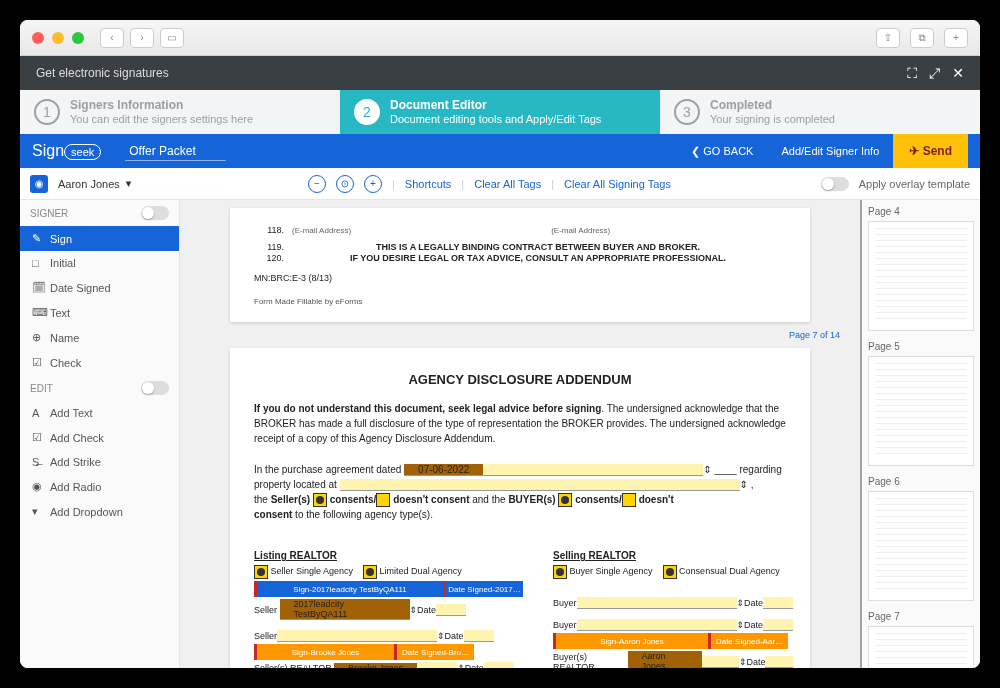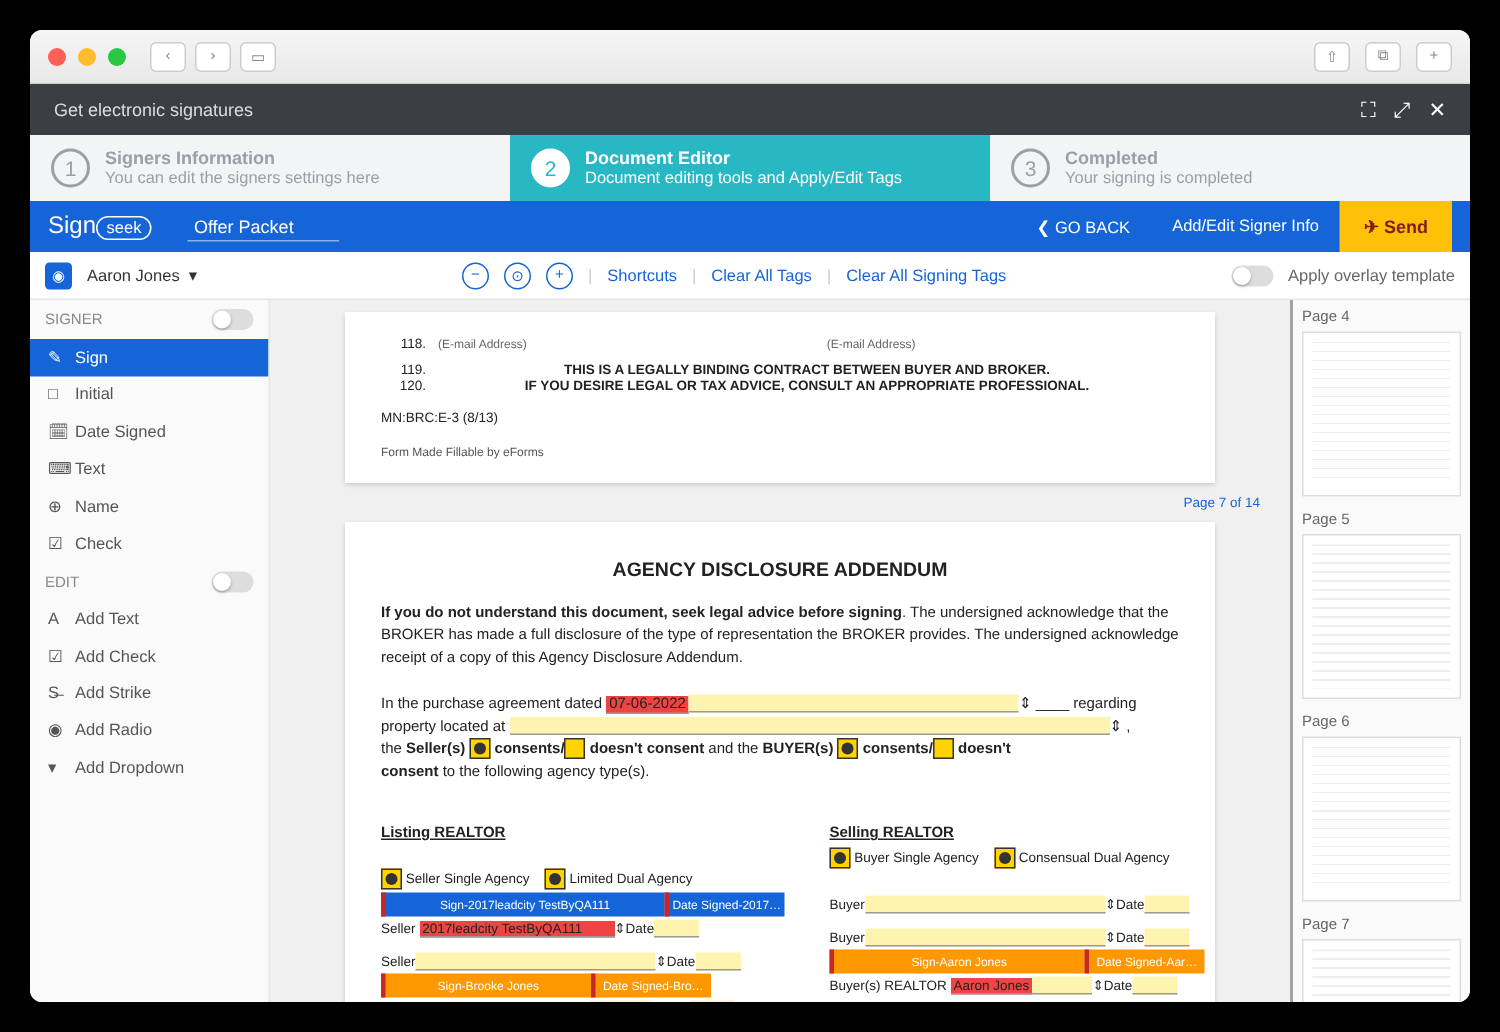--- a/index.html
+++ b/index.html
@@ -48,21 +48,21 @@
 .sb-ico { width: 12px; display: inline-block; }
 .docarea { flex: 1; background: #f0f0f0; overflow-y: auto; padding: 0 10px 10px; }
 .page { background: #fff; margin: 8px auto; width: 580px; padding: 16px 24px; font-size: 10px; color: #222; box-shadow: 0 1px 3px rgba(0,0,0,0.15); }
 .line-num { display: inline-block; width: 30px; text-align: right; margin-right: 8px; font-size: 9px; }
 .email-lbl { font-size: 8px; color: #666; }
 .bind-ctr { text-align: center; font-weight: bold; font-size: 9px; }
 .form-ftr { font-size: 8px; color: #555; margin-top: 14px; }
 .page-ind { text-align: right; font-size: 9px; color: #1565d8; margin: 4px 10px 0 0; }
 .h1 { text-align: center; font-weight: bold; font-size: 13px; margin: 8px 0 14px; }
 .body-txt { font-size: 10px; line-height: 1.5; }
-.hl { background: #ef4444; padding: 0 2px; border-bottom: 1px solid #999; }
+.hl { background: #a16207; padding: 0 14px; border-bottom: 1px solid #999; }
 .fld { display: inline-block; background: #fff3b0; border-bottom: 1px solid #999; height: 12px; vertical-align: middle; }
 .radio { display: inline-block; width: 14px; height: 14px; background: #ffd400; border: 1px solid #333; vertical-align: middle; position: relative; }
 .radio::after { content: ''; width: 8px; height: 8px; background: #333; border-radius: 50%; position: absolute; top: 2px; left: 2px; }
 .radio.empty::after { display: none; }
 .sec-hdr { font-weight: bold; text-decoration: underline; font-size: 10px; margin-top: 14px; }
 .cols { display: flex; gap: 30px; margin-top: 14px; justify-content: space-between; }
 .col { flex: 1; font-size: 9px; }
 .tag { display: inline-flex; align-items: center; justify-content: center; height: 16px; font-size: 8px; color: #fff; padding: 0 6px; border-left: 3px solid #c62828; white-space: nowrap; overflow: hidden; }
 .tag.blue { background: #1565d8; }
 .tag.orange { background: #ff9800; }
@@ -223,40 +223,40 @@
           </p>
           <p class="body-txt"><span>property located at </span><span class="fld" style="width:400px"></span>⇕ ,</p>
           <p class="body-txt">
             <span>the </span><b>Seller(s)</b>&nbsp;<span class="radio"></span><b> consents/</b><span class="radio empty"></span><b> doesn't consent</b><span> and the </span><b>BUYER(s)</b>&nbsp;<span class="radio"></span><b> consents/</b><span class="radio empty"></span><b> doesn't</b>
           </p>
           <p class="body-txt"><b>consent</b><span> to the following agency type(s).</span></p>
 
           <div class="cols">
             <div class="col">
               <div class="sec-hdr">Listing REALTOR</div>
-              <div style="margin-top:18px"><span class="radio"></span> <span>Seller Single Agency</span> &nbsp;&nbsp; <span class="radio"></span> <span>Limited Dual Agency</span></div>
+              <div style="margin-top:4px"><span class="radio"></span> <span>Seller Single Agency</span> &nbsp;&nbsp; <span class="radio"></span> <span>Limited Dual Agency</span></div>
               <div class="row">
                   <span class="tag blue" style="width:189px">Sign-2017leadcity TestByQA111</span>
                   <span class="tag blue" style="width:80px">Date Signed-2017…</span>
                 </div>
               <div class="row"><span>Seller</span>&nbsp;<span class="hl" style="width:130px;display:inline-block">2017leadcity TestByQA111</span>⇕ <span>Date</span><span class="fld" style="width:30px"></span></div>
               <div class="row" style="margin-top:10px"><span>Seller</span><span class="fld" style="width:160px"></span>⇕ <span>Date</span><span class="fld" style="width:30px"></span></div>
               <div class="row">
                   <span class="tag orange" style="width:140px">Sign-Brooke Jones</span>
                   <span class="tag orange" style="width:80px">Date Signed-Bro…</span>
                 </div>
               <div class="row"><span>Seller(s) REALTOR</span>&nbsp;<span class="hl">Brooke Jones</span><span class="fld" style="width:40px"></span>⇕ <span>Date</span><span class="fld" style="width:30px"></span></div>
             </div>
             <div class="col">
               <div class="sec-hdr">Selling REALTOR</div>
               <div style="margin-top:4px"><span class="radio"></span> <span>Buyer Single Agency</span> &nbsp;&nbsp; <span class="radio"></span> <span>Consensual Dual Agency</span></div>
               <div class="row" style="margin-top:18px"><span>Buyer</span><span class="fld" style="width:160px"></span>⇕ <span>Date</span><span class="fld" style="width:30px"></span></div>
               <div class="row" style="margin-top:10px"><span>Buyer</span><span class="fld" style="width:160px"></span>⇕ <span>Date</span><span class="fld" style="width:30px"></span></div>
               <div class="row">
-                  <span class="tag orange" style="width:170px">Sign-Aaron Jones</span>
+                  <span class="tag orange" style="width:155px">Sign-Aaron Jones</span>
                   <span class="tag orange" style="width:80px">Date Signed-Aar…</span>
                 </div>
               <div class="row"><span>Buyer(s) REALTOR</span>&nbsp;<span class="hl">Aaron Jones</span><span class="fld" style="width:40px"></span>⇕ <span>Date</span><span class="fld" style="width:30px"></span></div>
             </div>
           </div>
         </div>
       </div>
 
       <div class="thumbs">
         <div class="thumb"><span>Page 4</span><div class="thumb-img"></div></div>

